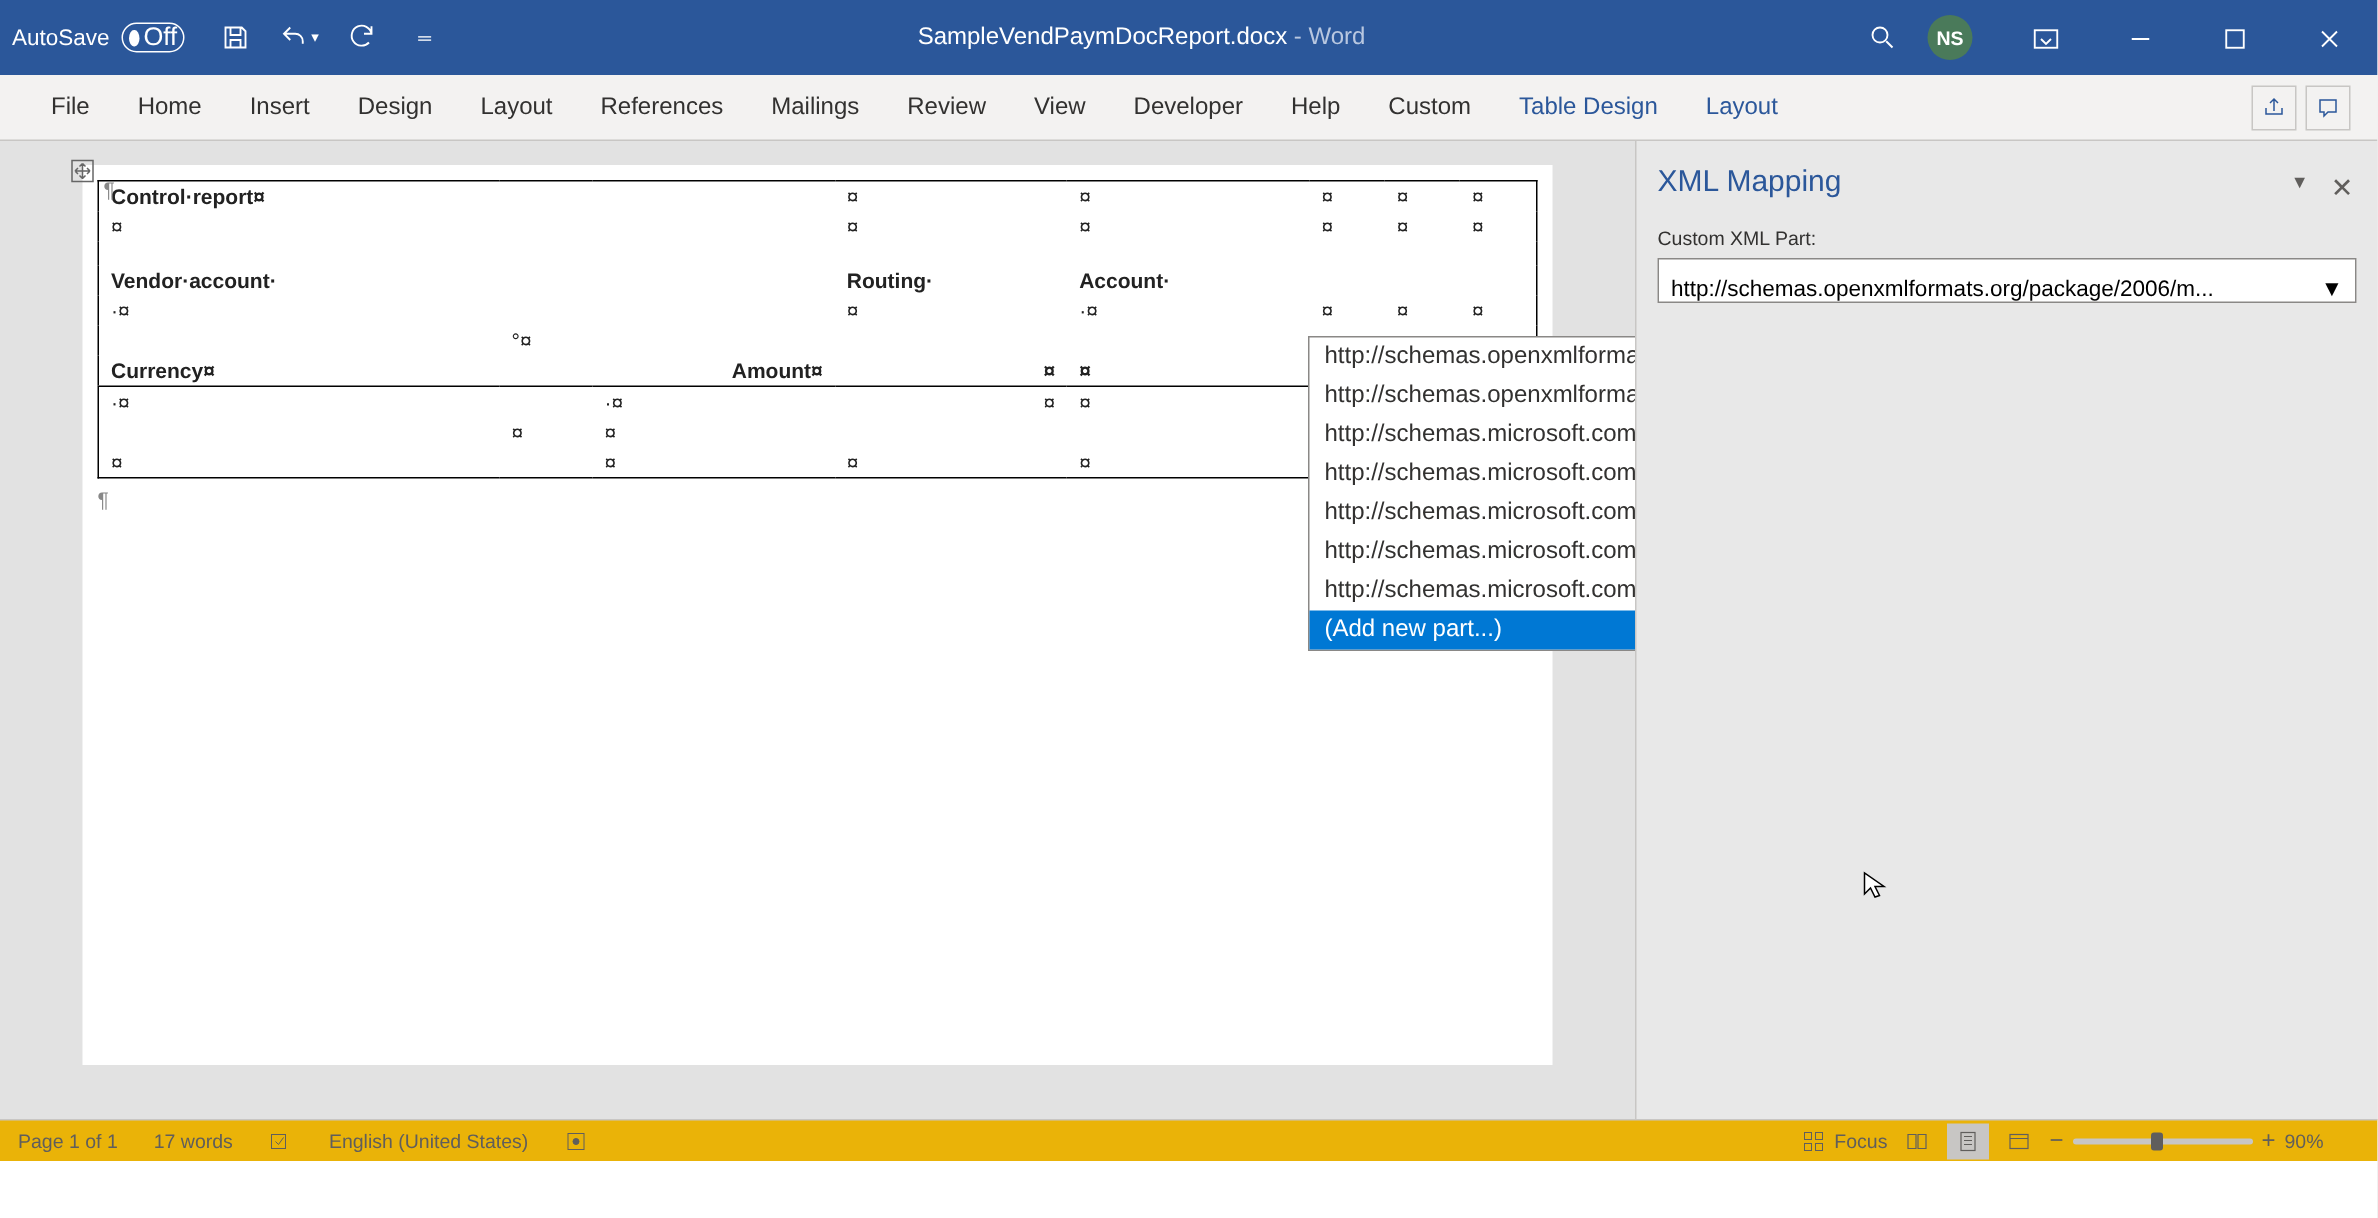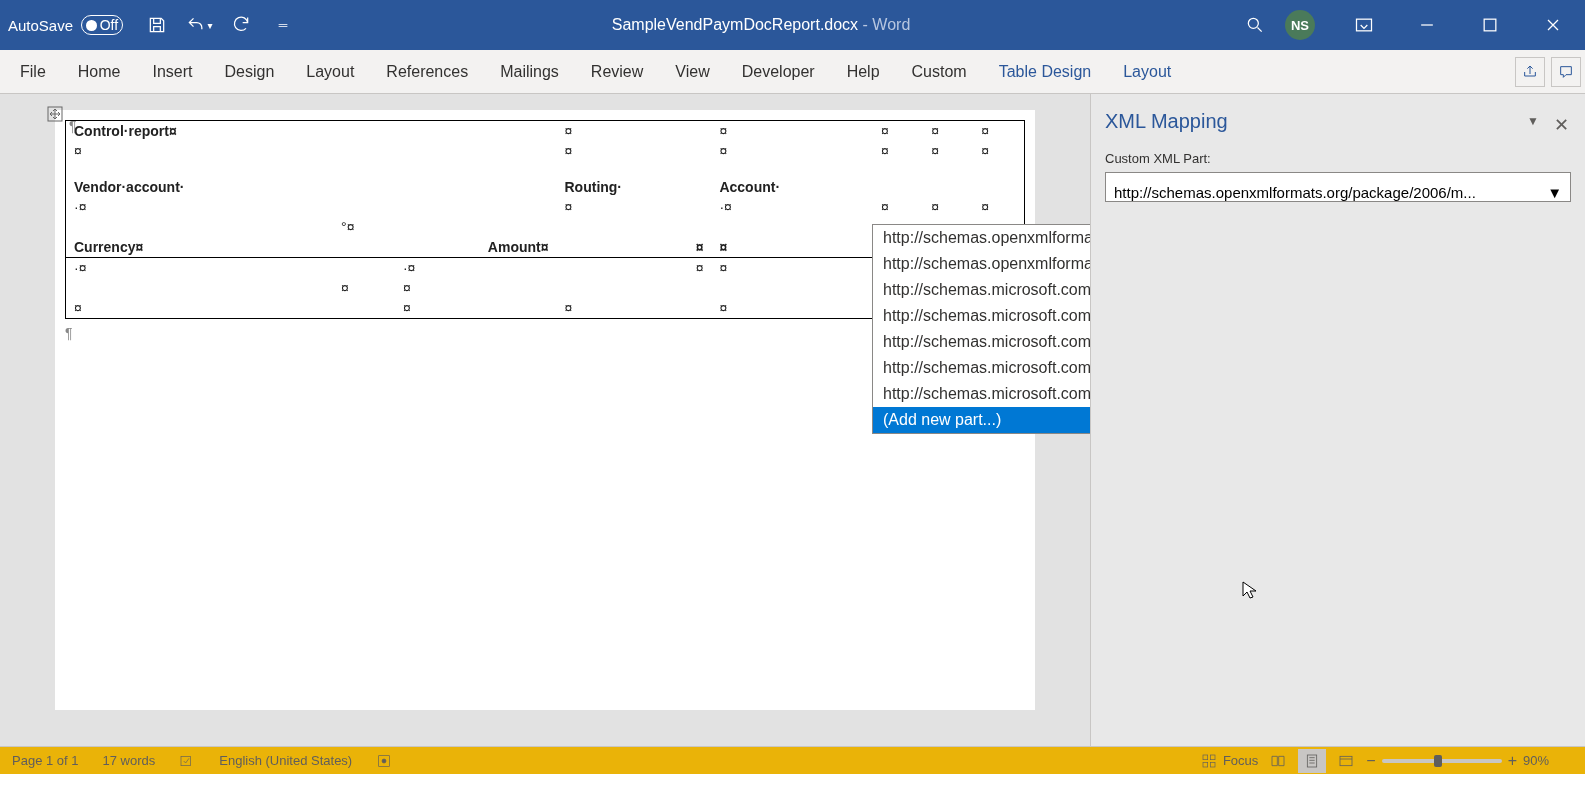--- a/index.html
+++ b/index.html
@@ -1,29 +1,29 @@
 <!DOCTYPE html>
 <html><head>
 <meta charset="utf-8">
 <style>
 *{margin:0;padding:0;box-sizing:border-box;font-family:"Segoe UI",Arial,sans-serif}
 body{background:#fff;overflow:hidden}
 .title-bar{background:#2b579a;height:50px;display:flex;align-items:center;color:#fff;padding:0 8px}
 .autosave{display:flex;align-items:center;gap:8px;font-size:15px}
-.toggle{width:42px;height:20px;border:1.5px solid #fff;border-radius:10px;display:flex;align-items:center;padding:0 4px;justify-content:flex-end;font-size:14px;gap:3px}
+.toggle{width:42px;height:20px;border:1.5px solid #fff;border-radius:10px;display:flex;align-items:center;padding:0 4px;justify-content:flex-end;font-size:17px;gap:3px}
 .toggle-dot{width:11px;height:11px;border-radius:50%;background:#fff}
 .title-icon{width:28px;height:28px;display:flex;align-items:center;justify-content:center;cursor:pointer;color:#fff}
 .title-icon svg{width:20px;height:20px;stroke:#fff;fill:none;stroke-width:1.5}
 .qat{display:flex;gap:14px;margin-left:20px;align-items:center}
 .doc-title{flex:1;text-align:center;font-size:16px}
 .doc-title .dim{color:#b8c7e0}
 .search-zone{width:60px;display:flex;justify-content:center}
-.window-btns{display:flex;gap:35px;align-items:center;margin-right:10px}
+.window-btns{display:flex;gap:35px;align-items:flex-end;margin-right:10px}
 .user-badge{width:30px;height:30px;border-radius:50%;background:#4a7a5a;display:flex;align-items:center;justify-content:center;font-size:13px;font-weight:600}
-.ribbon-tabs{background:#f3f2f1;height:44px;display:flex;align-items:center;border-bottom:1px solid #c8c6c4;padding:0 4px}
+.ribbon-tabs{background:#f3f2f1;height:44px;display:flex;align-items:center;border-bottom:1px solid #c8c6c4;padding:0 18px}
 .tab{padding:0 16px;height:100%;display:flex;align-items:center;font-size:16px;color:#323130;cursor:pointer}
 .tab.context{color:#2b579a}
 .tab.file{font-weight:400}
 .ribbon-right{margin-left:auto;display:flex;gap:6px}
 .ribbon-btn{width:30px;height:30px;display:flex;align-items:center;justify-content:center;border:1px solid #c8c6c4;cursor:pointer}
 .ribbon-btn svg{width:16px;height:16px;stroke:#2b579a;fill:none;stroke-width:1.5}
 .workspace{display:flex;height:652px;background:#e2e2e2}
 .doc-area{flex:1;background:#e2e2e2;padding:16px 8px;position:relative;overflow:hidden}
 .page{background:#fff;width:980px;margin:0 auto;padding:10px;position:relative;min-height:600px}
 .move-handle{position:absolute;top:-4px;left:-8px;width:16px;height:16px}

